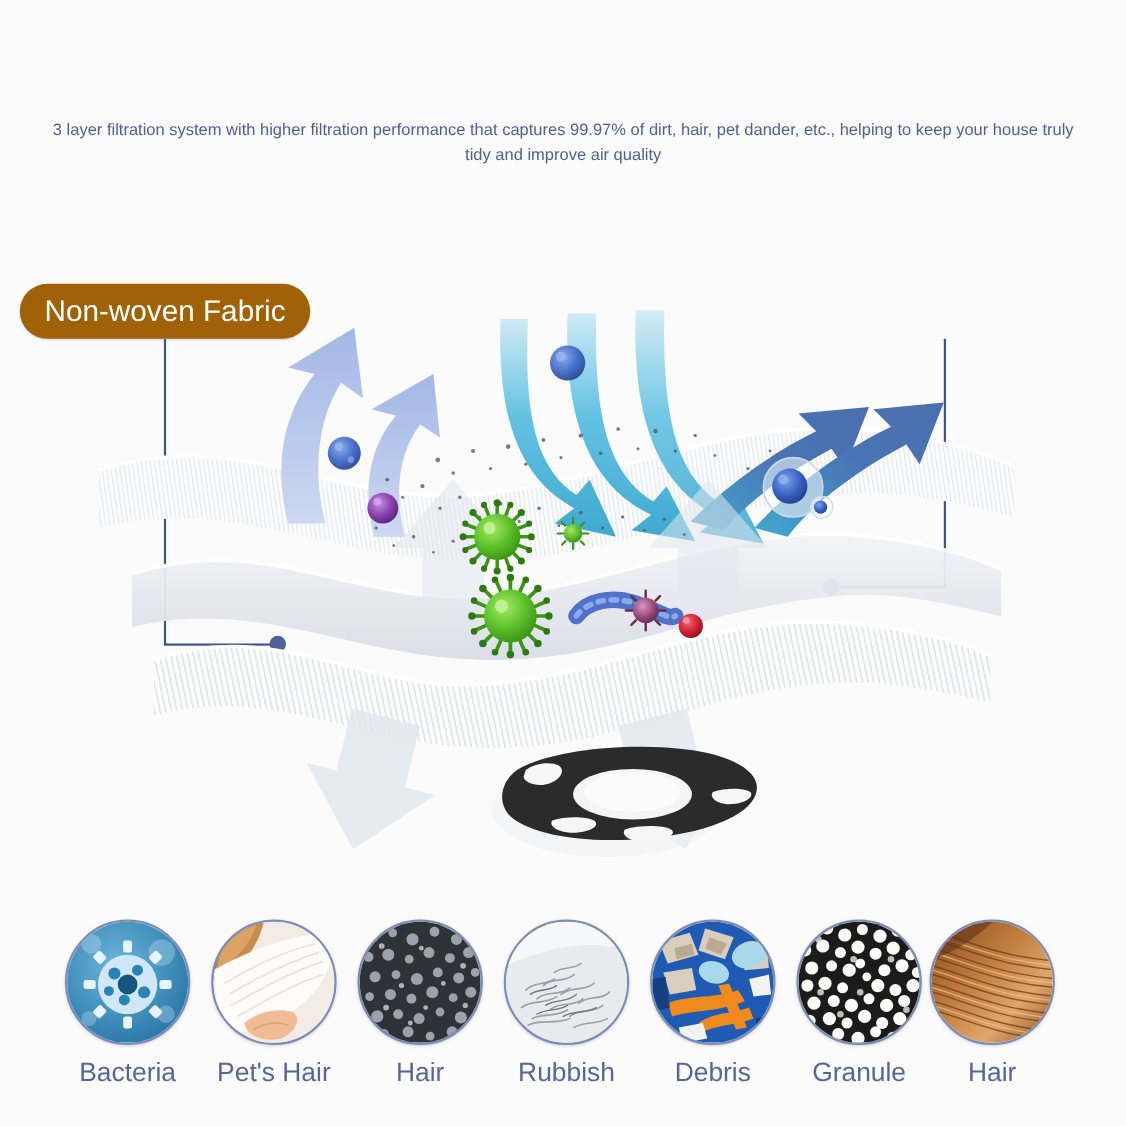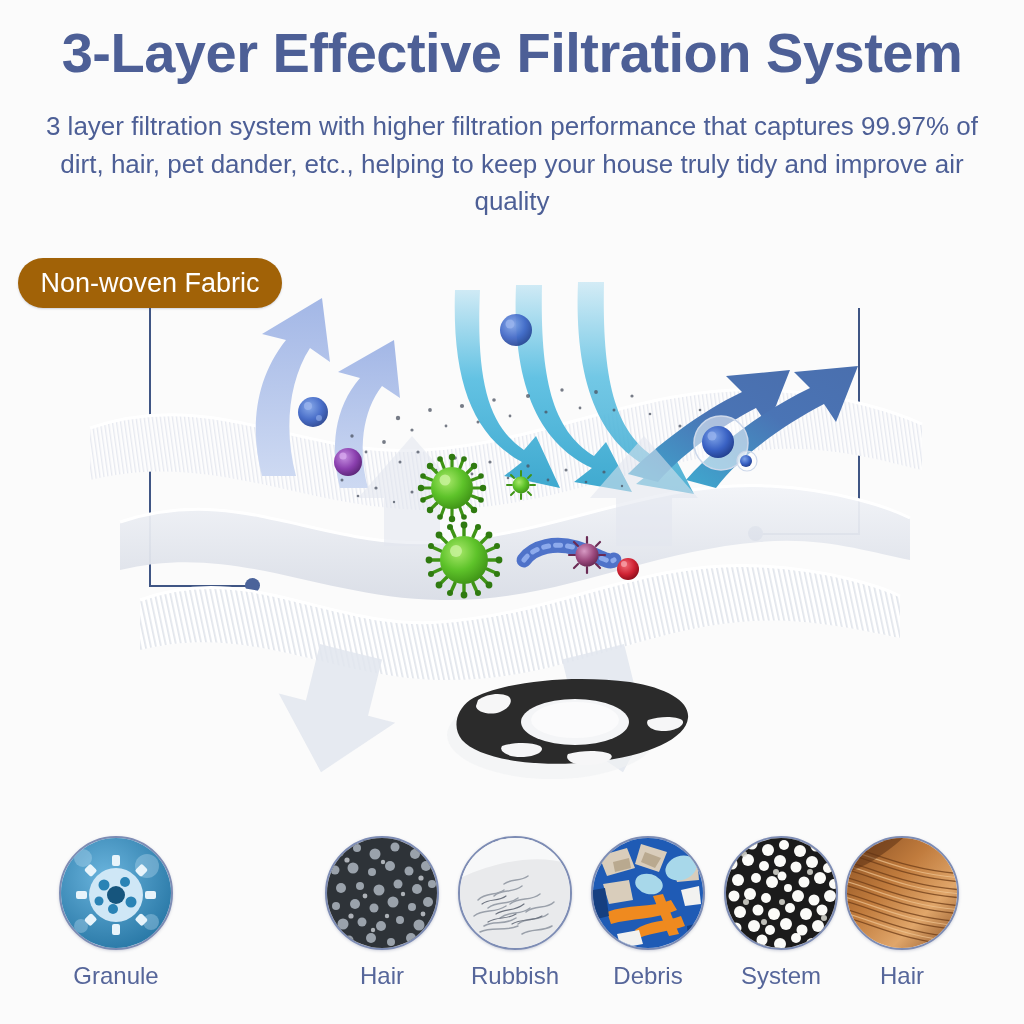--- a/index.html
+++ b/index.html
@@ -15,21 +15,21 @@
   .title{
     position:absolute;left:0;top:24px;width:1024px;
     text-align:center;
     font-size:56px;font-weight:bold;letter-spacing:-0.5px;
     color:#4d5f96;line-height:1.05;
     white-space:nowrap;
   }
   .subtitle{
     position:absolute;left:40px;top:108px;width:944px;
     text-align:center;
-    font-size:26px;line-height:1.45;
+    font-size:15px;line-height:1.45;
     color:#4d5f96;
   }
 
   
   .pill{
     position:absolute;
     background:#a16207;
     color:#ffffff;
     border-radius:26px;
     display:flex;align-items:center;justify-content:center;
@@ -71,21 +71,20 @@
     margin-top:12px;
     font-size:24px;color:#56669a;
     white-space:nowrap;
   }
 </style>
 </head>
 <body>
 
 <div id="stage">
 
-  <div class="title">3-Layer Effective Filtration System</div>
   <div class="subtitle">3 layer filtration system with higher filtration performance that captures 99.97% of dirt, hair, pet dander, etc., helping to keep your house truly tidy and improve air quality</div>
 
   <div id="pill-left" class="pill">
     <span>Non-woven Fabric</span>
   </div>
 
   <div class="line vline" style="left:149px;top:308px;height:278px;"></div>
   <div class="line hline" style="left:149px;top:449px;width:102px;"></div>
   <div class="dot" style="left:245px;top:442px;"></div>
   <div class="line hline" style="left:149px;top:585px;width:102px;"></div>
@@ -452,23 +451,45 @@
               <circle cx="-12" cy="-10" r="5.5"></circle>
                 <circle cx="9" cy="-13" r="5"></circle>
               <circle cx="15" cy="7" r="5.5"></circle>
                 <circle cx="-3" cy="14" r="5"></circle>
               <circle cx="-17" cy="6" r="4.5"></circle>
             </g>
             <circle r="9" fill="#16557d"></circle>
           </g>
         </svg>
       </div>
-      <div class="icon-label">Granule</div>
+      <div class="icon-label">Bacteria</div>
     </div>
 
+    <div class="icon-cell" style="left:185px;">
+      <div class="icon-circle">
+        <svg viewBox="0 0 110 110" width="110" height="110">
+          <rect width="110" height="110" fill="#f3ece4"></rect>
+          <path d="M0,0 L44,0 C38,22 26,40 0,52 Z" fill="#b9norm"></path>
+          <path d="M0,0 L46,0 C40,24 26,42 0,54 Z" fill="#c98a4e"></path>
+          <path d="M8,0 L40,0 C34,20 22,34 4,44 Z" fill="#e0a76c" opacity="0.8"></path>
+          <path d="M0,44 C26,30 52,18 86,12 C104,9 110,16 108,30
+                   C104,58 76,86 38,98 C20,104 6,96 4,80 Z" fill="#fdfcfa"></path>
+          <g stroke="#e4ded6" stroke-width="1.4" fill="none" opacity="0.9">
+            <path d="M14,66 C38,52 64,38 96,28"></path>
+            <path d="M16,76 C42,62 68,46 100,36"></path>
+            <path d="M22,86 C46,72 70,58 100,48"></path>
+            <path d="M10,56 C34,42 60,28 92,20"></path>
+          </g>
+          <path d="M28,92 C40,82 58,78 72,82 C80,86 76,100 62,106
+                   C46,110 30,104 28,92 Z" fill="#f1bc95"></path>
+          <path d="M36,98 C46,92 58,90 68,94" stroke="#dda57c" stroke-width="1.6" fill="none"></path>
+        </svg>
+      </div>
+      <div class="icon-label">Pet's Hair</div>
+    </div>
 
     <div class="icon-cell" style="left:318px;">
       <div class="icon-circle">
         <svg viewBox="0 0 110 110" width="110" height="110">
           <rect width="110" height="110" fill="#2e3338"></rect>
           <g fill="#9aa2ab">
             <circle cx="12" cy="14" r="5"></circle>
               <circle cx="30" cy="10" r="4"></circle>
               <circle cx="48" cy="16" r="5.5"></circle>
             <circle cx="68" cy="9" r="4.5"></circle>
@@ -642,21 +663,21 @@
             <circle cx="18" cy="16" r="3"></circle>
               <circle cx="50" cy="34" r="3"></circle>
               <circle cx="84" cy="34" r="3"></circle>
             <circle cx="20" cy="64" r="3"></circle>
               <circle cx="56" cy="64" r="3"></circle>
               <circle cx="98" cy="80" r="3"></circle>
             <circle cx="38" cy="84" r="3"></circle>
           </g>
         </svg>
       </div>
-      <div class="icon-label">System</div>
+      <div class="icon-label">Granule</div>
     </div>
 
     <div class="icon-cell" style="left:838px;">
       <div class="icon-circle">
         <svg viewBox="0 0 110 110" width="110" height="110">
           <defs>
             <linearGradient id="hairG" x1="0" y1="0" x2="1" y2="1">
               <stop offset="0%" stop-color="#8a4f22"></stop>
               <stop offset="40%" stop-color="#c07b3d"></stop>
               <stop offset="70%" stop-color="#e0a66a"></stop>

